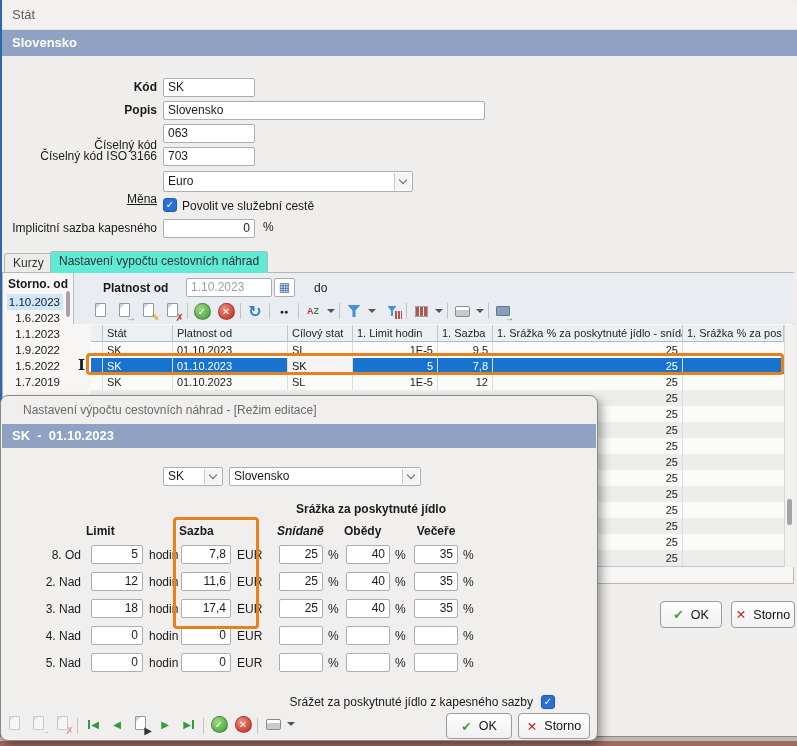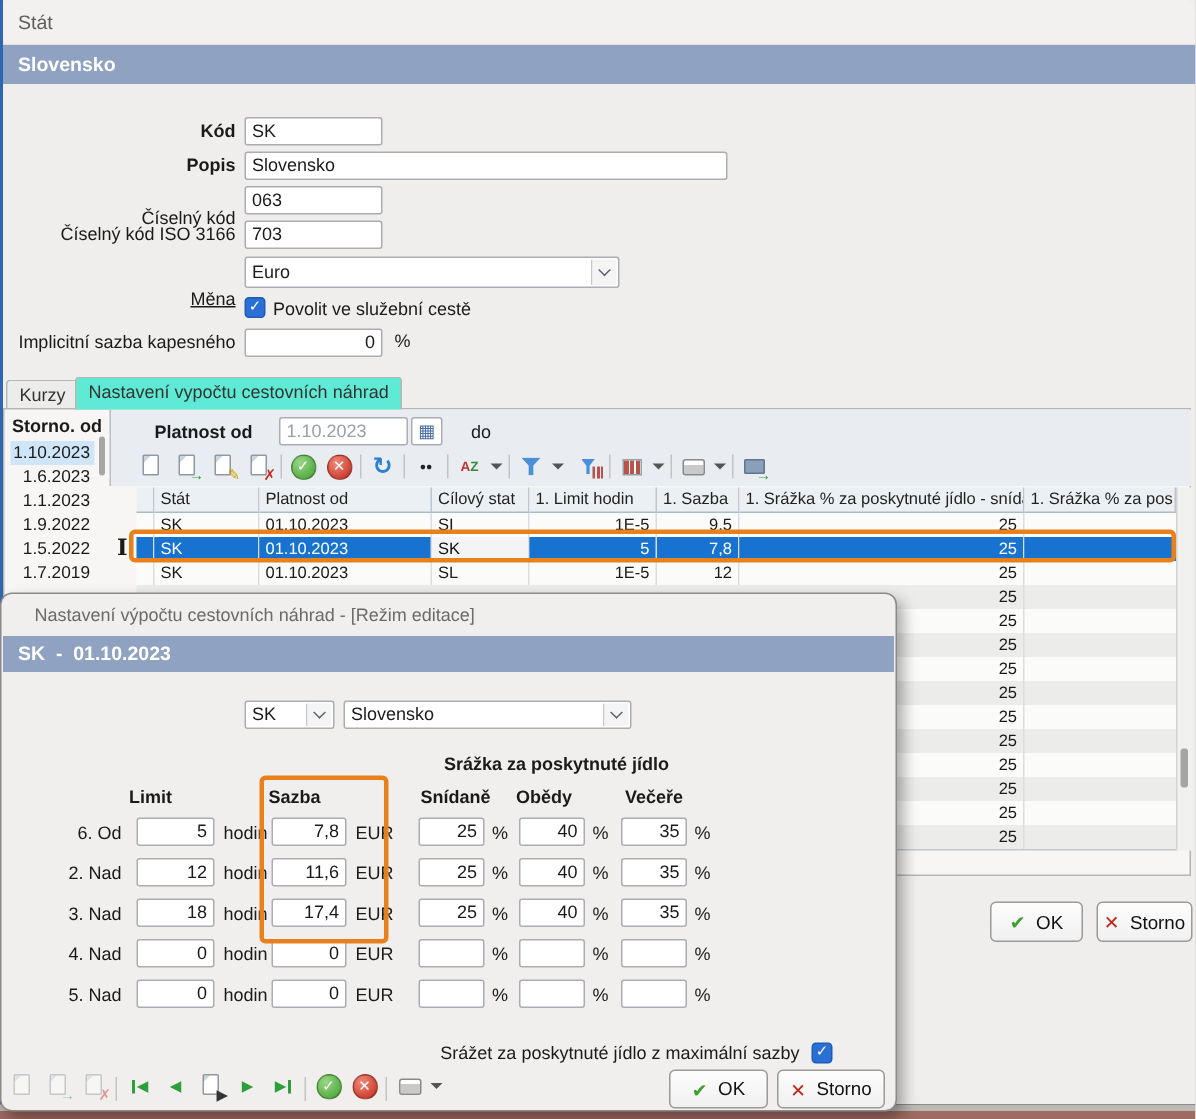--- a/index.html
+++ b/index.html
@@ -366,26 +366,26 @@
     <div class="input" style="left:228px;top:71px;width:192px;">
       <span>Slovensko</span>
       <span class="ddbtn">
           <span class="vchev"></span>
         </span>
     </div>
 
     <div class="colhdr" style="left:270px;top:106px;width:200px;">Srážka za poskytnuté jídlo</div>
     <div class="colhdr" style="left:85px;top:128px;width:58px;text-align:left;">Limit</div>
     <div class="colhdr" style="left:178px;top:128px;width:50px;text-align:left;">Sazba</div>
-    <div class="colhdr" style="left:276px;top:128px;width:50px;text-align:right;">Snídaně</div>
+    <div class="colhdr" style="left:276px;top:128px;width:50px;text-align:left;font-style:italic;">Snídaně</div>
     <div class="colhdr" style="left:343px;top:128px;width:48px;text-align:left;">Obědy</div>
     <div class="colhdr" style="left:411px;top:128px;width:48px;text-align:center;">Večeře</div>
 
     <div>
-      <div class="dlabel" style="left:0;top:149px;width:80px;">6. Od</div>
+      <div class="dlabel" style="left:0;top:149px;width:80px;">8. Od</div>
       <div class="input num" style="left:90px;top:149px;width:52px;">5</div>
       <div class="unit" style="left:148px;top:149px;">hodin</div>
       <div class="input num" style="left:180px;top:149px;width:50px;">7,8</div>
       <div class="unit" style="left:236px;top:149px;">EUR</div>
       <div class="input num" style="left:278px;top:149px;width:44px;">25</div>
       <div class="unit" style="left:327px;top:149px;">%</div>
       <div class="input num" style="left:345px;top:149px;width:44px;">40</div>
       <div class="unit" style="left:394px;top:149px;">%</div>
       <div class="input num" style="left:413px;top:149px;width:44px;">35</div>
       <div class="unit" style="left:462px;top:149px;">%</div>
@@ -442,21 +442,21 @@
       <div class="input num" style="left:278px;top:257px;width:44px;"></div>
       <div class="unit" style="left:327px;top:257px;">%</div>
       <div class="input num" style="left:345px;top:257px;width:44px;"></div>
       <div class="unit" style="left:394px;top:257px;">%</div>
       <div class="input num" style="left:413px;top:257px;width:44px;"></div>
       <div class="unit" style="left:462px;top:257px;">%</div>
     </div>
 
     <div class="orange" style="left:172px;top:121px;width:86px;height:112px;"></div>
 
-    <div class="dlabel" style="left:200px;top:296px;width:332px;">Srážet za poskytnuté jídlo z maximální sazby</div>
+    <div class="dlabel" style="left:200px;top:296px;width:332px;">Srážet za poskytnuté jídlo z kapesného sazby</div>
     <div class="cb" style="left:540px;top:299px;">
       <span>✓</span>
     </div>
 
     <div class="abs" style="left:0;top:318px;width:440px;height:26px;">
       <span class="ti dim" style="left:4px;">
           <span class="paper"></span>
         </span>
       <span class="ti dim" style="left:28px;">
           <span class="paper"></span>

